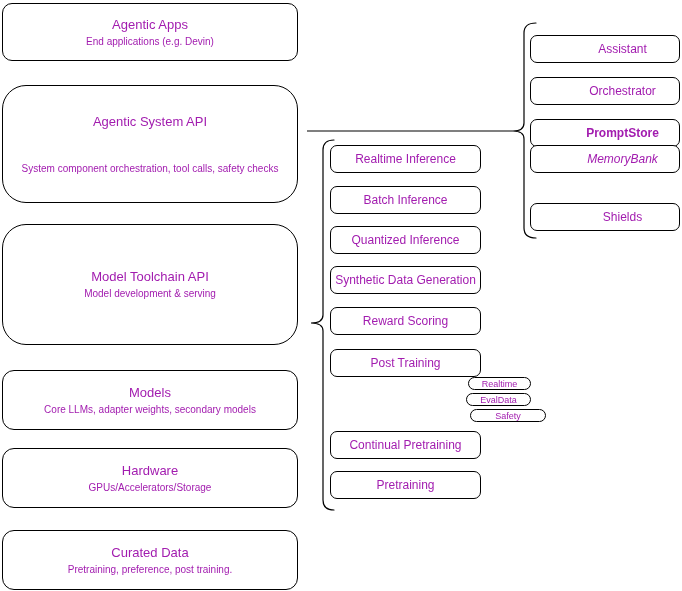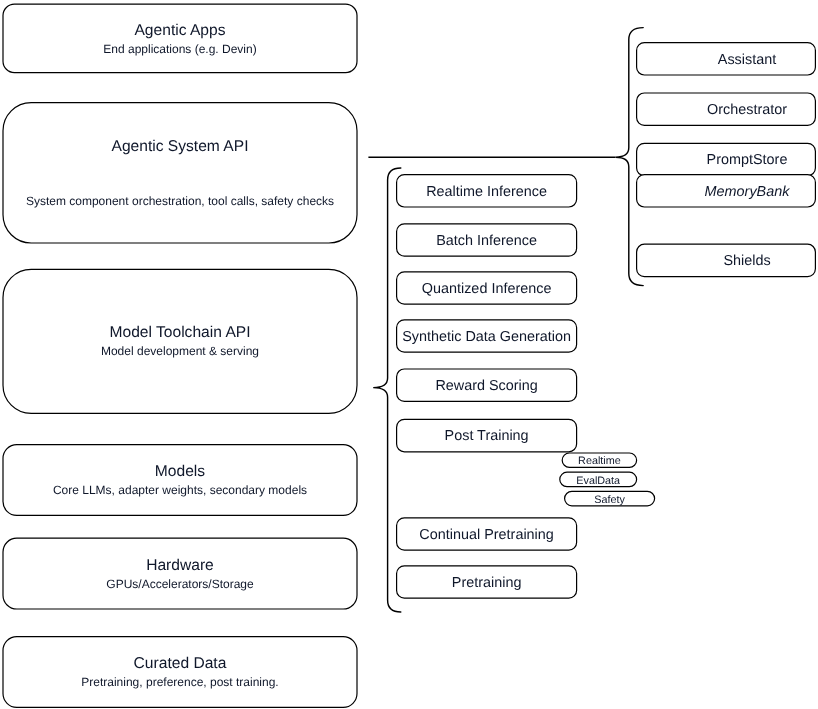--- a/index.html
+++ b/index.html
@@ -2,21 +2,21 @@
 <html><head>
 <meta charset="utf-8">
 <style>
   html, body { margin: 0; padding: 0; background: #ffffff; }
   .canvas {
     position: relative;
     width: 682px;
     height: 591px;
     background: #ffffff;
     font-family: "Liberation Sans", sans-serif;
-    color: #0f172a;
+    color: #a21caf;
     overflow: hidden;
   }
   svg.overlay {
     position: absolute;
     left: 0; top: 0;
     width: 682px; height: 591px;
     z-index: 0;
   }
   .node {
     position: absolute;
@@ -112,17 +112,17 @@
   <div class="small-box mid" style="top:349px;">Post Training</div>
   <div class="small-box mid" style="top:431px;">Continual Pretraining</div>
   <div class="small-box mid" style="top:471px;">Pretraining</div>
 
   <div class="pill" style="left:468px; top:377px; width:63px; height:13px;">Realtime</div>
   <div class="pill" style="left:466px; top:393px; width:65px; height:13px;">EvalData</div>
   <div class="pill" style="left:470px; top:409px; width:76px; height:13px;">Safety</div>
 
   <div class="small-box right" style="top:35px;">Assistant</div>
   <div class="small-box right" style="top:77px;">Orchestrator</div>
-  <div class="small-box right" style="top:119px;">PromptStore</div>
+  <div class="small-box right" style="top:119px;font-weight:bold;">PromptStore</div>
   <div class="small-box right" style="top:145px;font-style:italic;">MemoryBank</div>
   <div class="small-box right" style="top:203px;">Shields</div>
 
 </div>
 
 </body></html>

